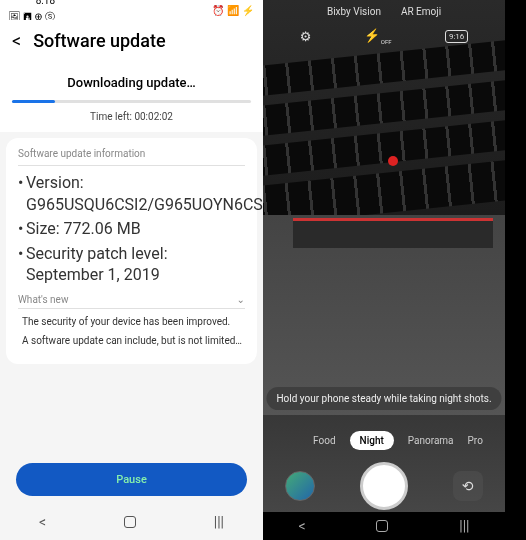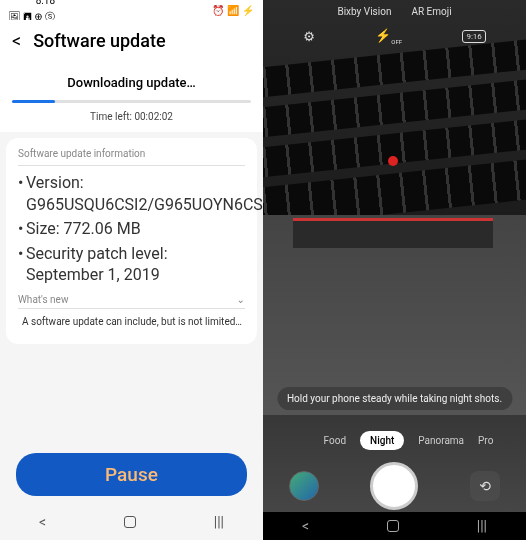--- a/index.html
+++ b/index.html
@@ -1,19 +1,19 @@
 <!DOCTYPE html>
 <html><head>
 <meta charset="utf-8">
 <style>
 * { margin: 0; padding: 0; box-sizing: border-box; font-family: -apple-system, BlinkMacSystemFont, 'Segoe UI', Roboto, sans-serif; }
 body { width: 526px; height: 540px; display: flex; background: #000; overflow: hidden; }
 .panel { height: 540px; position: relative; }
 .left { width: 263px; background: #f5f5f5; display: flex; flex-direction: column; }
-.right { width: 263px; background: #222; display: flex; flex-direction: column; }
+.right { width: 242px; background: #222; display: flex; flex-direction: column; }
 
 
 .status-bar { height: 20px; display: flex; justify-content: space-between; align-items: center; padding: 0 8px; font-size: 10px; background: #fff; }
 .status-left { display: flex; gap: 3px; align-items: flex-end; flex-direction: column; }
 .status-right { display: flex; gap: 3px; align-items: center; }
 .header { display: flex; align-items: center; padding: 10px 12px; background: #fff; gap: 12px; }
 .back-arrow { font-size: 18px; }
 .header-title { font-size: 18px; font-weight: 500; }
 .download-section { background: #fff; padding: 14px 12px 10px; text-align: center; }
 .download-title { font-size: 13px; font-weight: 500; margin-bottom: 10px; }
@@ -22,21 +22,21 @@
 .time-left { font-size: 10px; color: #444; }
 .info-card { background: #fff; margin: 6px 6px 0; border-radius: 12px; padding: 10px 12px; }
 .info-header { font-size: 10px; color: #888; margin-bottom: 6px; }
 .divider-line { height: 1px; background: #e0e0e0; margin: 3px 0 6px; }
 .bullet-line { font-size: 16px; color: #333; margin-bottom: 3px; padding-left: 8px; position: relative; line-height: 1.35; }
 .bullet-line::before { content: "•"; position: absolute; left: 0; }
 .whatsnew-header { font-size: 10px; color: #888; margin-top: 8px; margin-bottom: 0; display: flex; justify-content: space-between; align-items: center; }
 .chevron { font-size: 10px; color: #888; }
 .text-line { font-size: 10px; color: #333; margin-bottom: 6px; padding-left: 4px; line-height: 1.35; }
 .spacer { flex: 1; }
-.pause-button { margin: 8px 16px; background: #1259c3; color: #fdba74; border: none; border-radius: 20px; padding: 10px; font-size: 19px; font-weight: 500; }
+.pause-button { margin: 8px 16px; background: #1259c3; color: #86efac; border: none; border-radius: 20px; padding: 10px; font-size: 11px; font-weight: 500; }
 .nav-bar { height: 36px; display: flex; justify-content: space-around; align-items: center; background: #f5f5f5; }
 .nav-icon { font-size: 14px; color: #555; }
 .nav-icon.square { width: 12px; height: 12px; border: 1.5px solid #555; border-radius: 3px; }
 .cam-top-tabs { position: absolute; top: 6px; width: 100%; display: flex; justify-content: center; gap: 20px; z-index: 3; }
 .cam-tab { font-size: 10px; color: #ddd; }
 .cam-top-icons { position: absolute; top: 28px; width: 100%; display: flex; justify-content: space-around; align-items: center; z-index: 3; padding: 0 10px; }
 .cam-icon { color: #ddd; font-size: 13px; }
 .aspect-badge { border: 1px solid #ddd; border-radius: 3px; padding: 1px 3px; font-size: 8px; color: #ddd; }
 .viewfinder { flex: 1; position: relative; background: linear-gradient(180deg, #2a2a2a 0%, #1a1a1a 45%, #3a3a3a 50%, #555 52%, #3a3a3a 55%, #2a2a2a 60%, #4a4a4a 100%); overflow: hidden; }
 .keyboard-row { position: absolute; width: 140%; height: 30px; background: repeating-linear-gradient(90deg, #0a0a0a 0, #0a0a0a 20px, #333 20px, #333 23px); }
@@ -90,20 +90,21 @@
     <div class="info-header">Software update information</div>
     <div class="divider-line"></div>
     <div class="bullet-line">Version: G965USQU6CSI2/G965UOYN6CSI2/G965USQU6CSI2</div>
     <div class="bullet-line">Size: 772.06 MB</div>
     <div class="bullet-line">Security patch level: September 1, 2019</div>
     <div class="whatsnew-header">
       <span>What's new</span>
       <span class="chevron">⌄</span>
     </div>
     <div class="divider-line"></div>
+    <div class="text-line">The security of your device has been improved.</div>
     <div class="text-line">A software update can include, but is not limited…</div>
   </div>
 
   <div class="spacer"></div>
 
   <button class="pause-button">Pause</button>
 
   <div class="nav-bar">
     <span class="nav-icon">&lt;</span>
     <span class="nav-icon square"></span>

